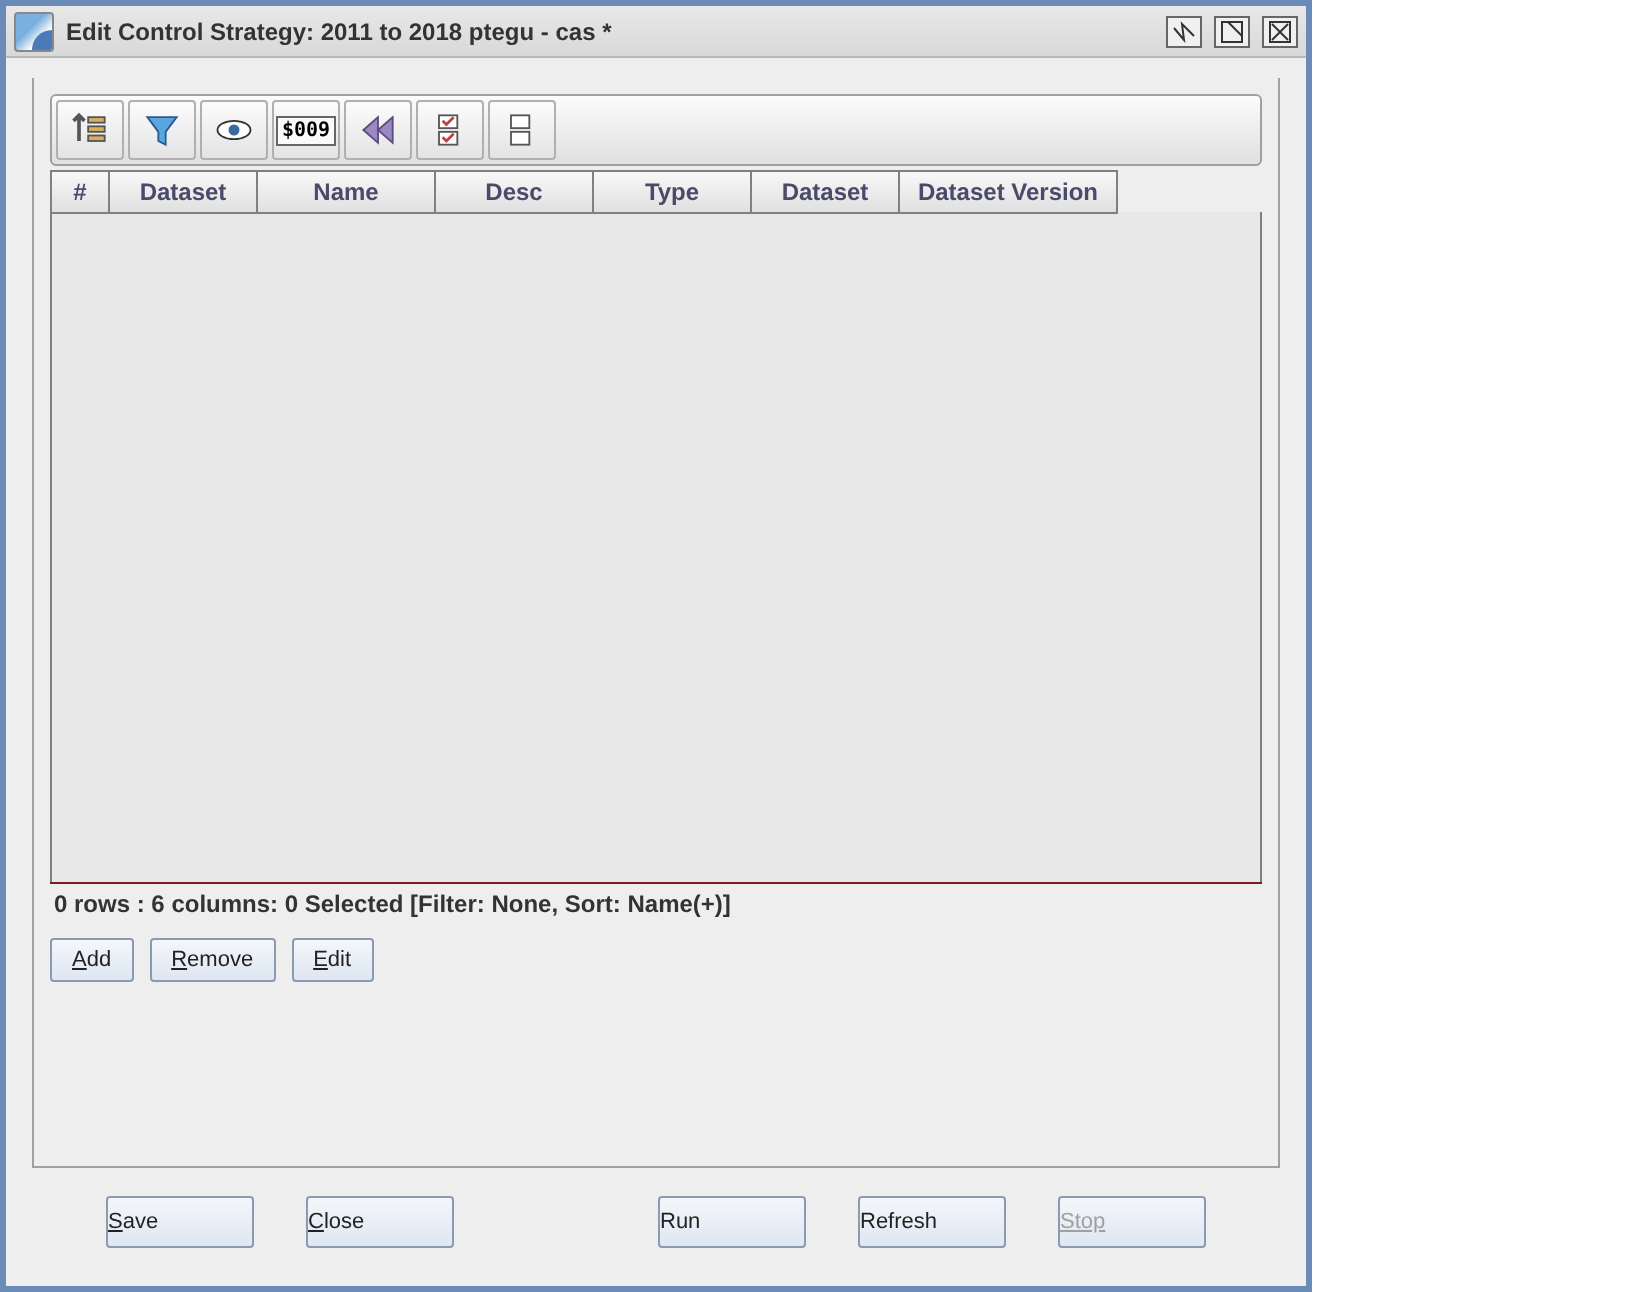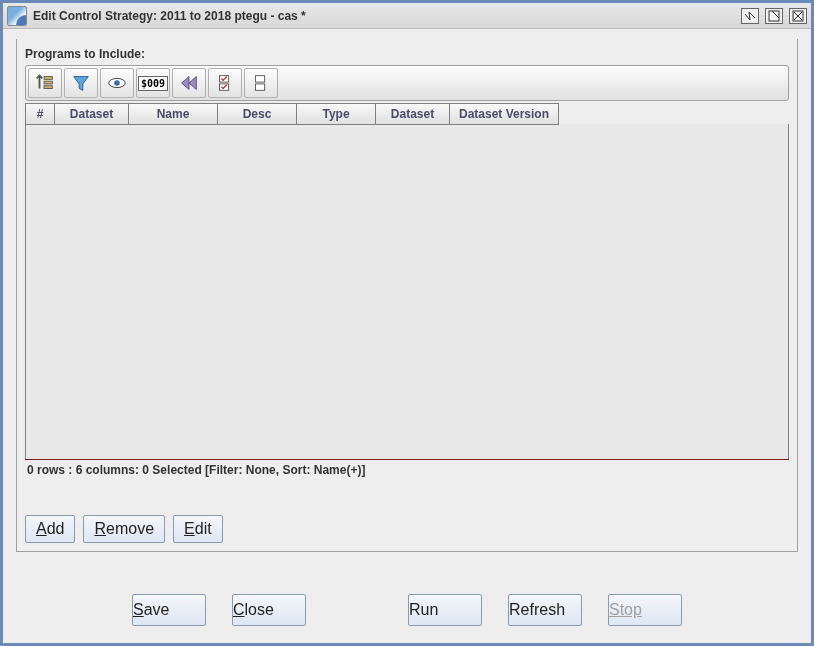--- a/index.html
+++ b/index.html
@@ -5,21 +5,21 @@
   * { box-sizing: border-box; }
   body {
     margin: 0;
     padding: 0;
     font-family: Arial, sans-serif;
     font-size: 12px;
     background: #fff;
     color: #000;
   }
   .window {
-    width: 814px;
+    width: 656px;
     height: 646px;
     border: 3px solid #6a8bb8;
     background: #eeeeee;
     position: relative;
   }
   .titlebar {
     height: 26px;
     background: linear-gradient(#e8e8e8, #d8d8d8);
     border-bottom: 1px solid #b8b8b8;
     display: flex;
@@ -170,24 +170,23 @@
   .crud-row {
     display: flex;
     gap: 8px;
     margin-top: 4px;
   }
   .btn {
     border: 1px solid #8a9ab0;
     background: linear-gradient(#f4f7fb,#dde6f2);
     padding: 4px 10px;
     color: #222;
-    font-size: 16px;
+    font-size: 11px;
     cursor: pointer;
     border-radius: 2px;
-    margin-top: 28px;
   }
   .btn span.u { text-decoration: underline; }
   .btn.disabled { color: #a0a0a0; cursor: default; text-decoration: underline; }
   .action-row {
     display: flex;
     justify-content: center;
     gap: 26px;
     padding: 14px 0 8px 0;
   }
   .action-row .spacer { width: 50px; }
@@ -226,21 +225,20 @@
             <path d="M2 2 L10 10 M10 2 L2 10" stroke="#333"></path>
           </svg>
       </div>
     </div>
   </div>
 
   <div class="client">
 
 
     <div class="tab-body">
-      <div class="section-label">Programs to Include:</div>
 
       <div class="toolbar">
         <div class="tbtn">
           <svg viewBox="0 0 24 24">
             <path d="M6 4 L6 18 M3 7 L6 4 L9 7" stroke="#555" fill="none" stroke-width="2"></path>
             <rect x="11" y="5" width="9" height="3" fill="#d8b060" stroke="#555"></rect>
             <rect x="11" y="10" width="9" height="3" fill="#d8b060" stroke="#555"></rect>
             <rect x="11" y="15" width="9" height="3" fill="#d8b060" stroke="#555"></rect>
           </svg>
         </div>

